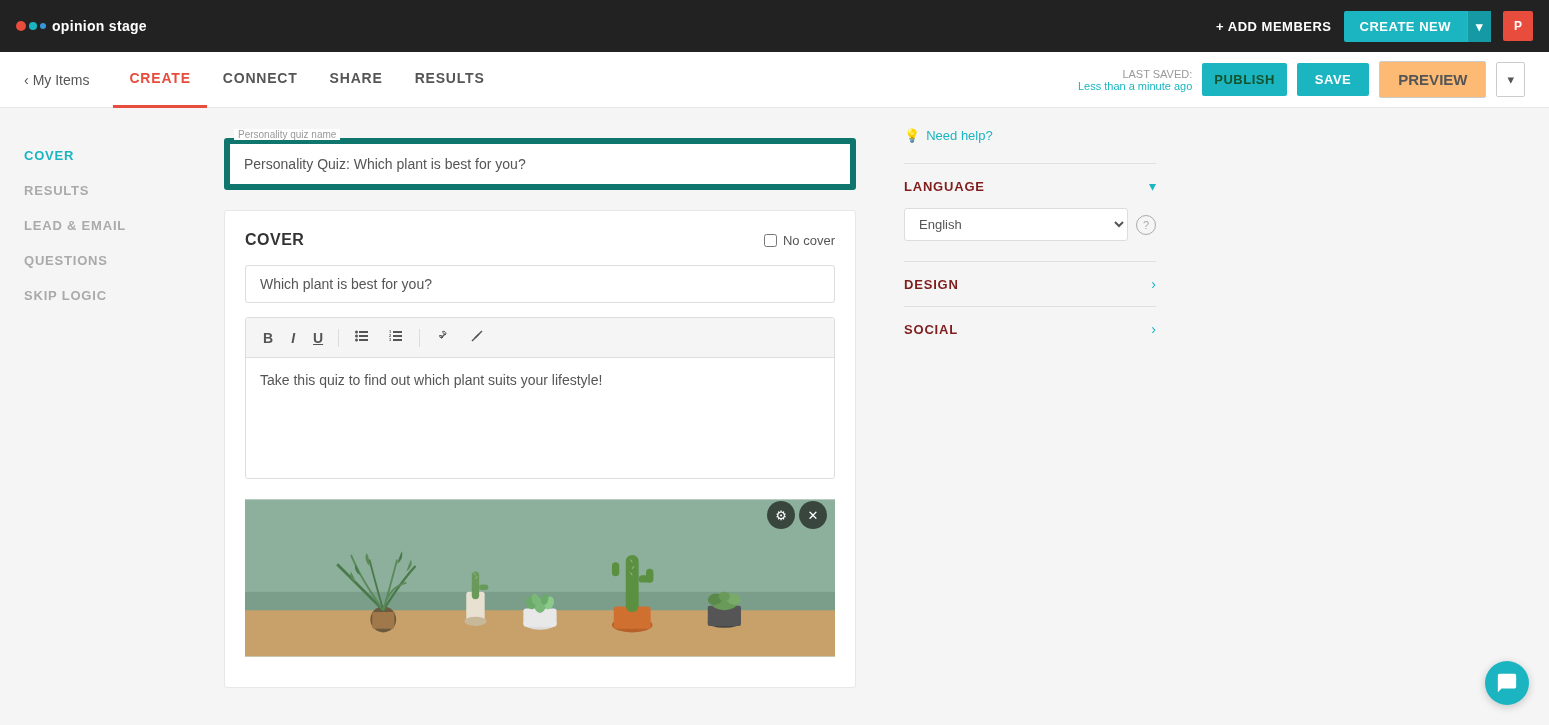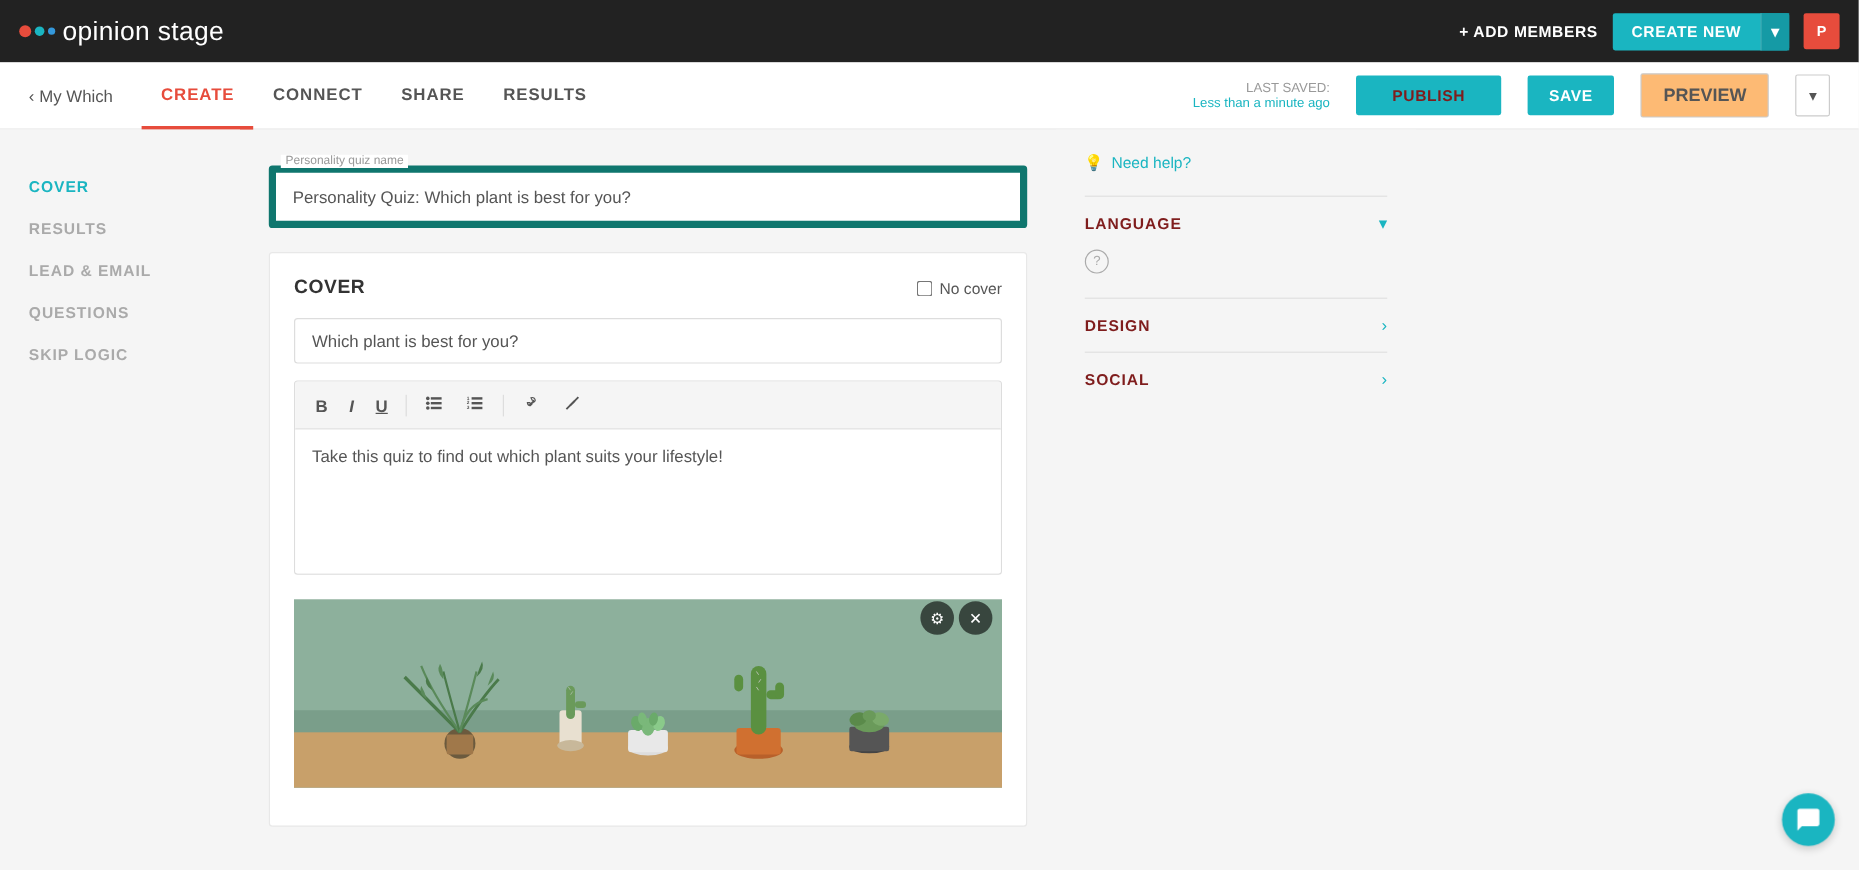--- a/index.html
+++ b/index.html
@@ -22,22 +22,22 @@
     .logo-dots {
       display: flex;
       gap: 3px;
       align-items: center;
     }
     .logo-dot {
       width: 8px; height: 8px; border-radius: 50%;
     }
     .logo-text {
       color: #fff;
-      font-size: 22px;
-      font-weight: 400;
+      font-size: 14px;
+      font-weight: 700;
       letter-spacing: 0.3px;
     }
     .navbar-right {
       display: flex;
       align-items: center;
       gap: 12px;
     }
     .add-members-btn {
       color: #fff;
       background: transparent;
@@ -115,36 +115,36 @@
       border-bottom: 3px solid transparent;
       text-transform: uppercase;
     }
     .sec-nav-tab.active {
       color: #e74c3c;
       border-bottom-color: #e74c3c;
     }
     .sec-nav-right {
       display: flex;
       align-items: center;
-      gap: 22px;
+      gap: 10px;
     }
     .last-saved {
       text-align: right;
       font-size: 11px;
       color: #999;
     }
     .last-saved .time {
       color: #1ab5c1;
       font-size: 11px;
     }
     .publish-btn {
       background: #1ab5c1;
-      color: #7f1d1d;
+      color: #14532d;
       border: none;
-      padding: 9px 30px;
+      padding: 9px 12px;
       font-size: 13px;
       font-weight: 700;
       letter-spacing: 0.5px;
       cursor: pointer;
       border-radius: 2px;
     }
     .save-btn {
       background: #1ab5c1;
       color: #fff;
       border: none;
@@ -429,21 +429,21 @@
       <span class="caret">▾</span>
     </button>
     <div class="nav-avatar">P</div>
   </div>
 </nav>
 
 <div class="sec-nav">
   <div class="sec-nav-items">
     <a class="my-items-link">
       <span>‹</span>
-      <span>My Which</span>
+      <span>My Items</span>
     </a>
     <div class="sec-nav-tab active">
       <span>CREATE</span>
     </div>
     <div class="sec-nav-tab">
       <span>CONNECT</span>
     </div>
     <div class="sec-nav-tab">
       <span>SHARE</span>
     </div>
@@ -630,20 +630,27 @@
       <span>💡</span>
       <span>Need help?</span>
     </div>
 
     <div class="right-section">
       <div class="right-section-header">
         <span class="right-section-title">LANGUAGE</span>
         <span class="right-section-icon">▾</span>
       </div>
       <div class="language-select-wrapper">
+        <select class="language-select">
+          <option>English</option>
+          <option>Spanish</option>
+          <option>French</option>
+          <option>German</option>
+          <option>Portuguese</option>
+        </select>
         <div class="help-icon">?</div>
       </div>
     </div>
 
     <div class="right-section">
       <div class="right-section-header">
         <span class="right-section-title">DESIGN</span>
         <span class="right-section-icon">›</span>
       </div>
     </div>

